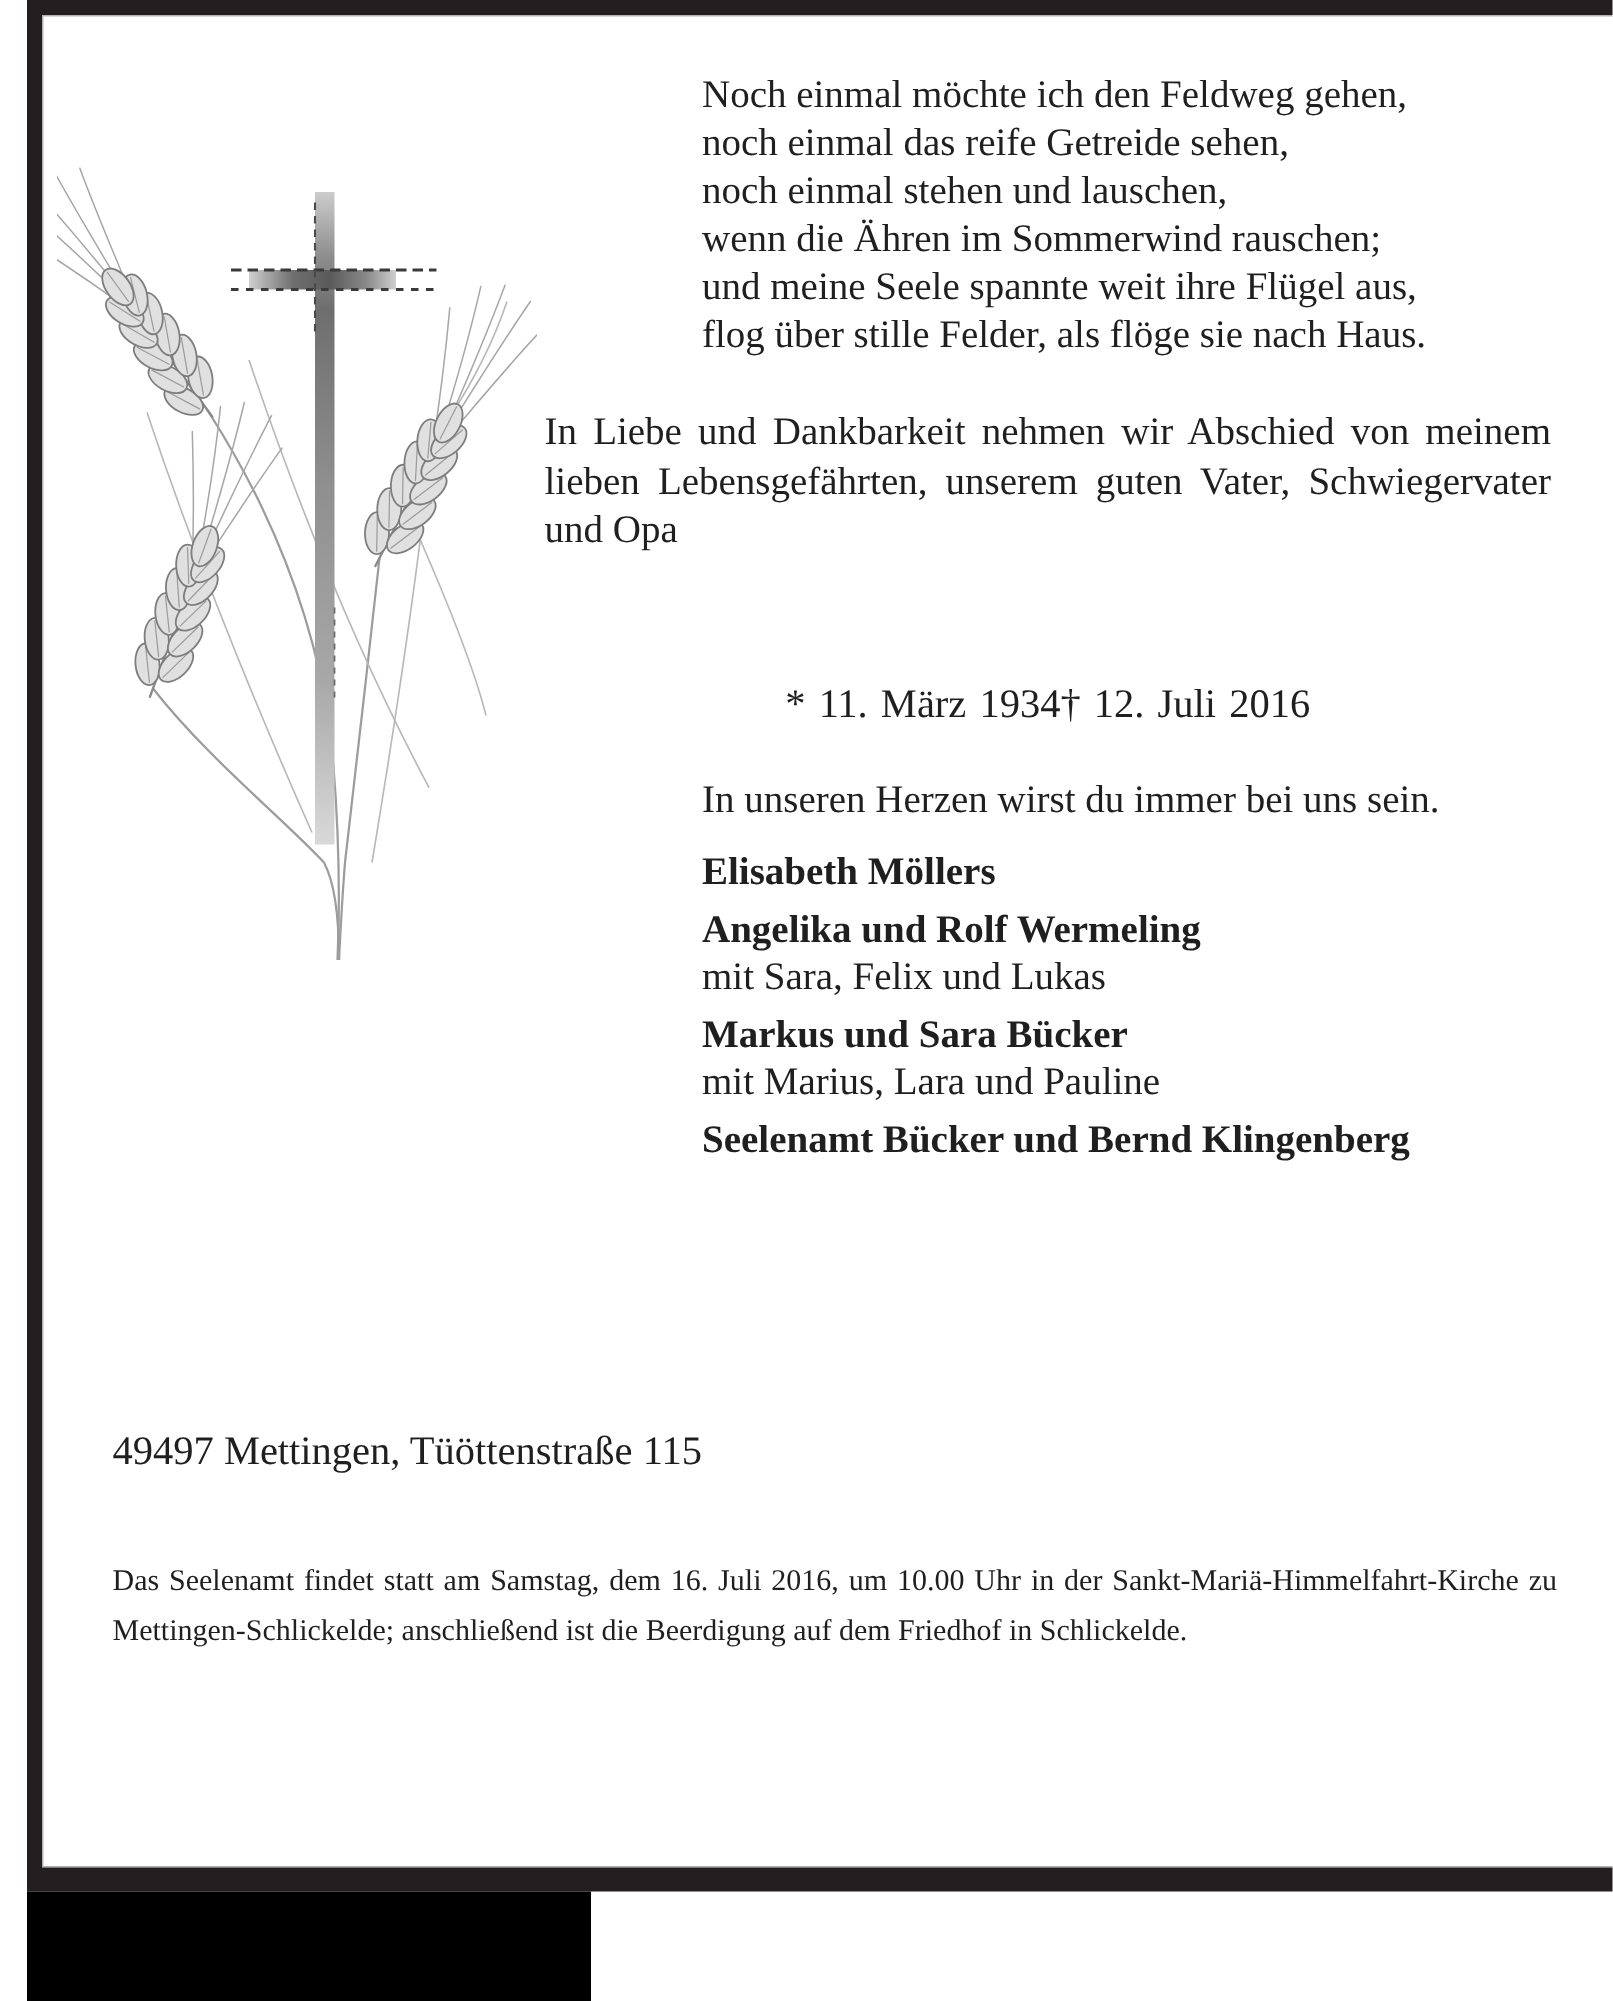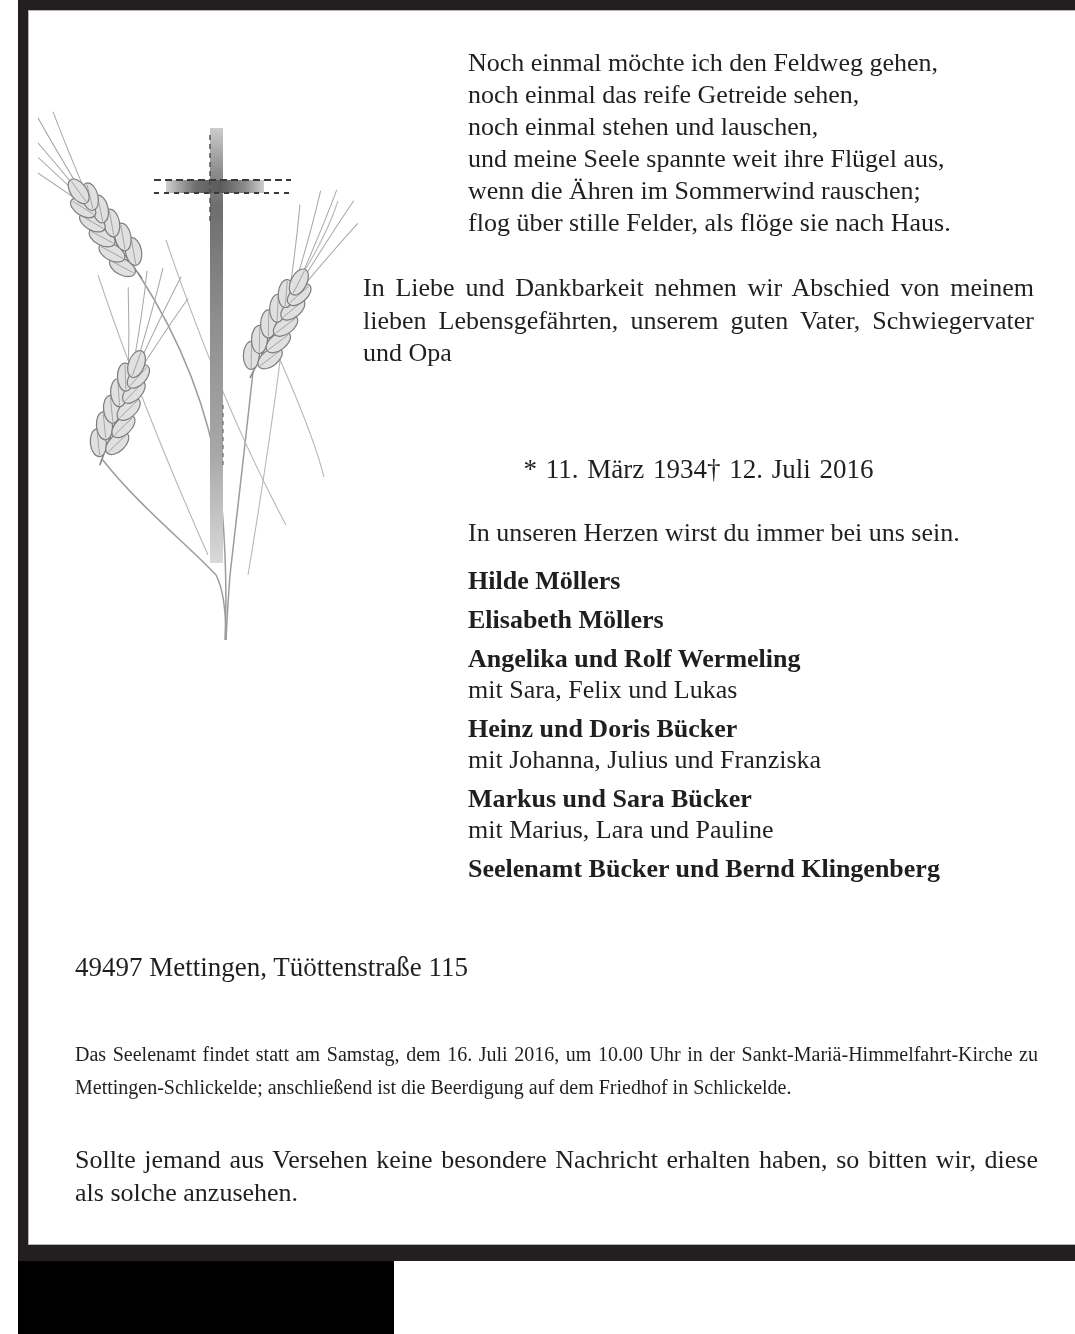--- a/index.html
+++ b/index.html
@@ -151,62 +151,53 @@
 
     <use href="#ear" transform="translate(100,168) rotate(-36)"></use>
     <use href="#ear" transform="translate(64,354) rotate(20)"></use>
     <use href="#ear" transform="translate(215,267) rotate(27)"></use>
   </svg>
 
   <div class="poem">
     <div>Noch einmal möchte ich den Feldweg gehen,</div>
     <div>noch einmal das reife Getreide sehen,</div>
     <div>noch einmal stehen und lauschen,</div>
+    <div>wenn die Ähren im Sommerwind rauschen;</div>
     <div>und meine Seele spannte weit ihre Flügel aus,</div>
-    <div>wenn die Ähren im Sommerwind rauschen;</div>
     <div>flog über stille Felder, als flöge sie nach Haus.</div>
   </div>
 
   <div class="intro">In Liebe und Dankbarkeit nehmen wir Abschied von meinem lieben Lebensgefährten, unserem guten Vater, Schwiegervater und Opa</div>
 
 
   <div class="dates">
     <span>* 11. März 1934</span>
     <span>† 12. Juli 2016</span>
   </div>
 
   <div class="herzen">In unseren Herzen wirst du immer bei uns sein.</div>
 
   <div class="family">
     <div class="group">
-      <div class="mourner-name">Hilde Möllers</div>
-
-    </div>
-    <div class="group">
       <div class="mourner-name">Elisabeth Möllers</div>
     </div>
     <div class="group">
       <div class="mourner-name">Angelika und Rolf Wermeling</div>
       <div class="with-line">mit Sara, Felix und Lukas</div>
     </div>
     <div class="group">
-      <div class="mourner-name">Heinz und Doris Bücker</div>
-      <div class="with-line">mit Johanna, Julius und Franziska</div>
-    </div>
-    <div class="group">
       <div class="mourner-name">Markus und Sara Bücker</div>
       <div class="with-line">mit Marius, Lara und Pauline</div>
     </div>
     <div class="group">
       <div class="mourner-name">Seelenamt Bücker und Bernd Klingenberg</div>
 
     </div>
   </div>
 
   <div class="address">49497 Mettingen, Tüöttenstraße 115</div>
 
   <div class="service">Das Seelenamt findet statt am Samstag, dem 16. Juli 2016, um 10.00 Uhr in der Sankt-Mariä-Himmelfahrt-Kirche zu Mettingen-Schlickelde; anschließend ist die Beerdigung auf dem Friedhof in Schlickelde.</div>
 
-  <div class="notice">Sollte jemand aus Versehen keine besondere Nachricht erhalten haben, so bitten wir, diese als solche anzusehen.</div>
 
   <div class="redaction"></div>
 
 </div>
 
 </body></html>

